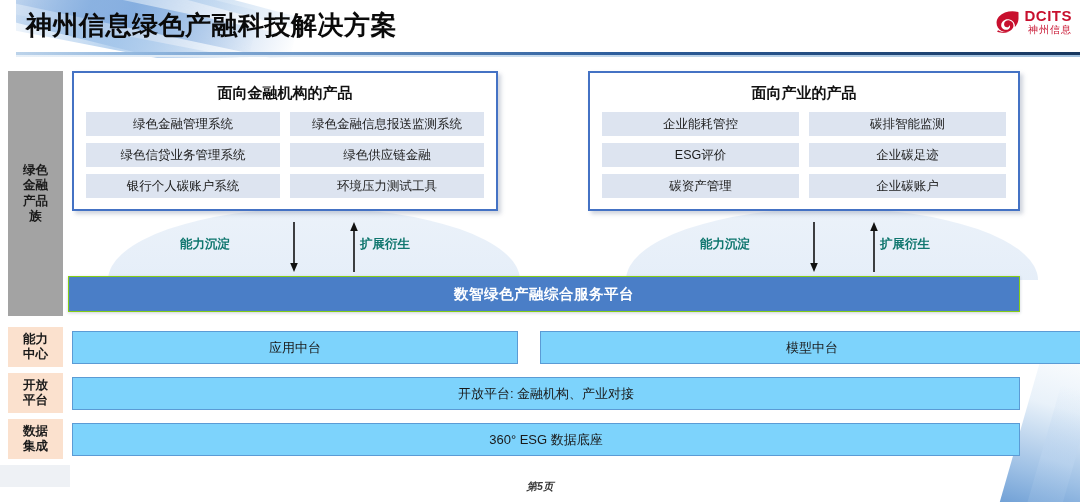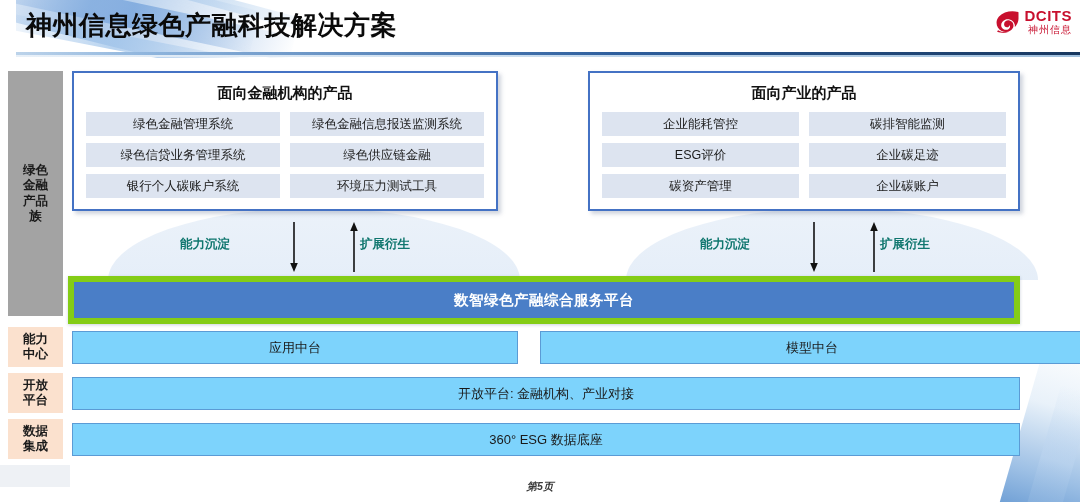--- a/index.html
+++ b/index.html
@@ -154,23 +154,23 @@
     font-size: 12.5px; font-weight: bold; color: #0f766e; white-space: nowrap;
   }
   .flow-label.l { left: 0; }
   .flow-label.r { right: 0; }
   .arrow { position: absolute; top: 0; width: 12px; height: 50px; }
   .arrow.down { left: 108px; }
   .arrow.up   { left: 168px; }
 
   
   .platform {
-    position: absolute; left: 68px; top: 276px; width: 952px; height: 48px;
+    position: absolute; left: 68px; top: 276px; width: 952px; height: 36px;
     background: #4a7ec7;
-    border: 6px solid #84cc16;
+    border: 1px solid #84cc16;
     display: flex; align-items: center; justify-content: center;
     box-shadow: 0 1px 3px rgba(90,110,140,.3);
   }
   .platform-txt {
     font-size: 14.5px; font-weight: bold; color: #ffffff; letter-spacing: .5px;
   }
 
   
   .srow {
     position: absolute; height: 33px;

